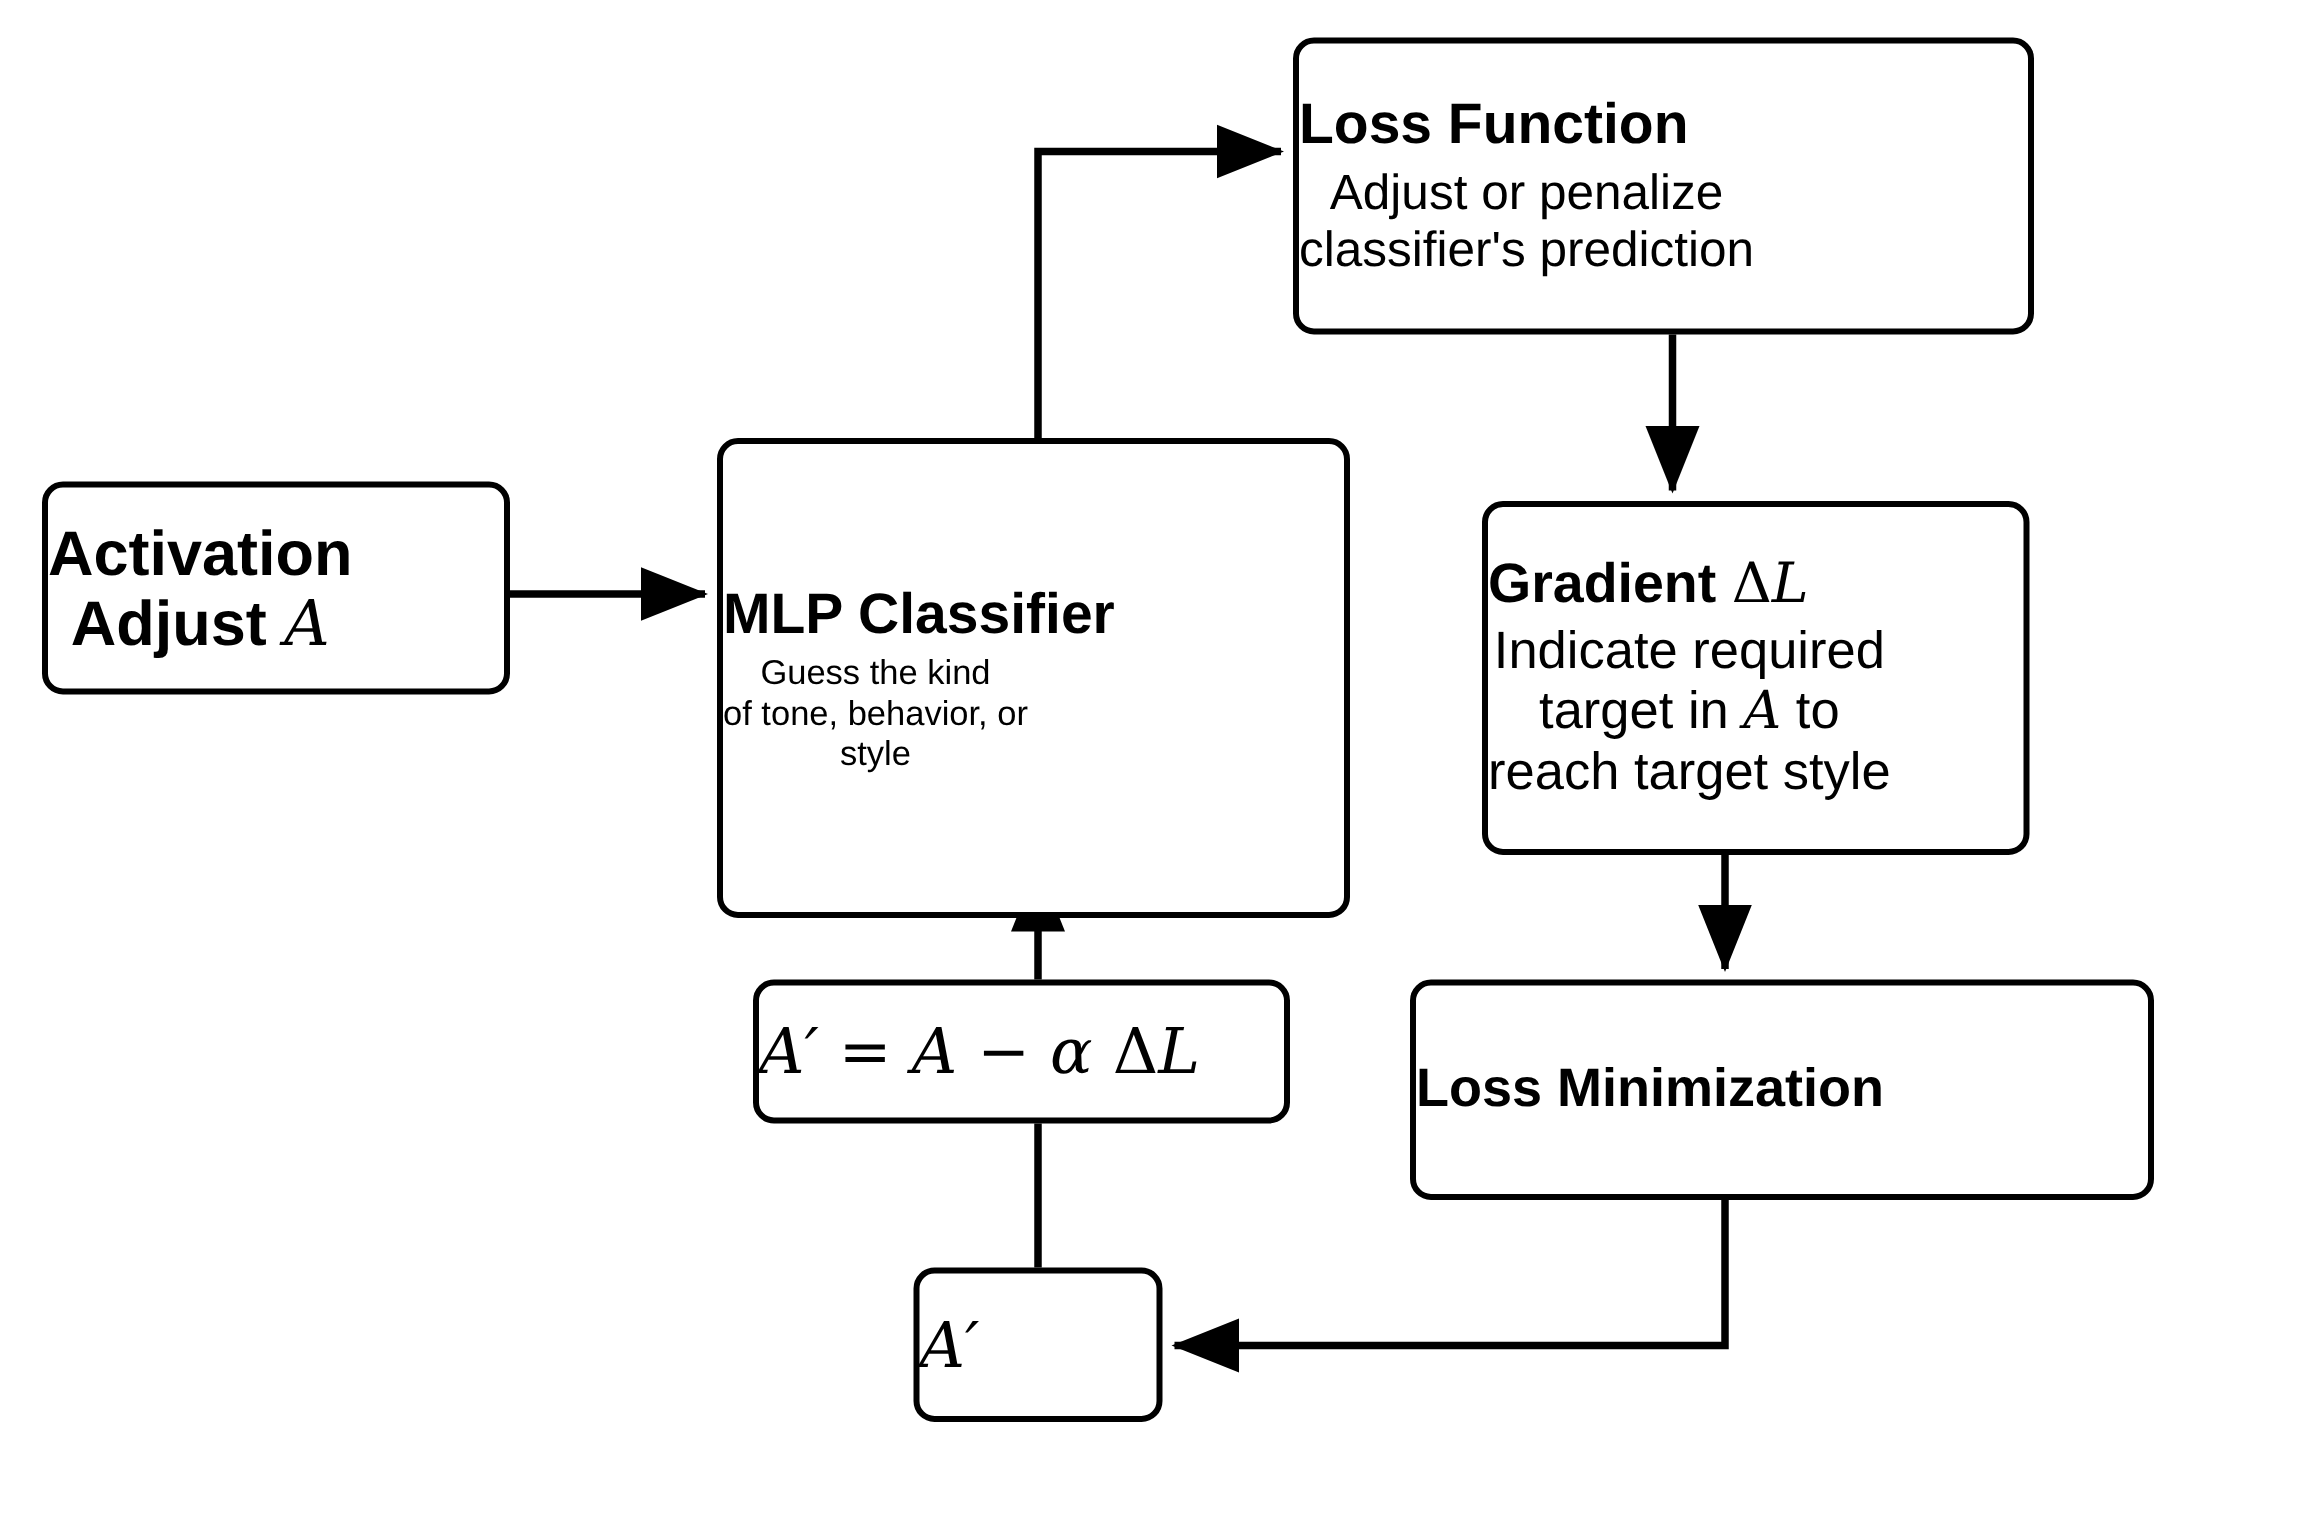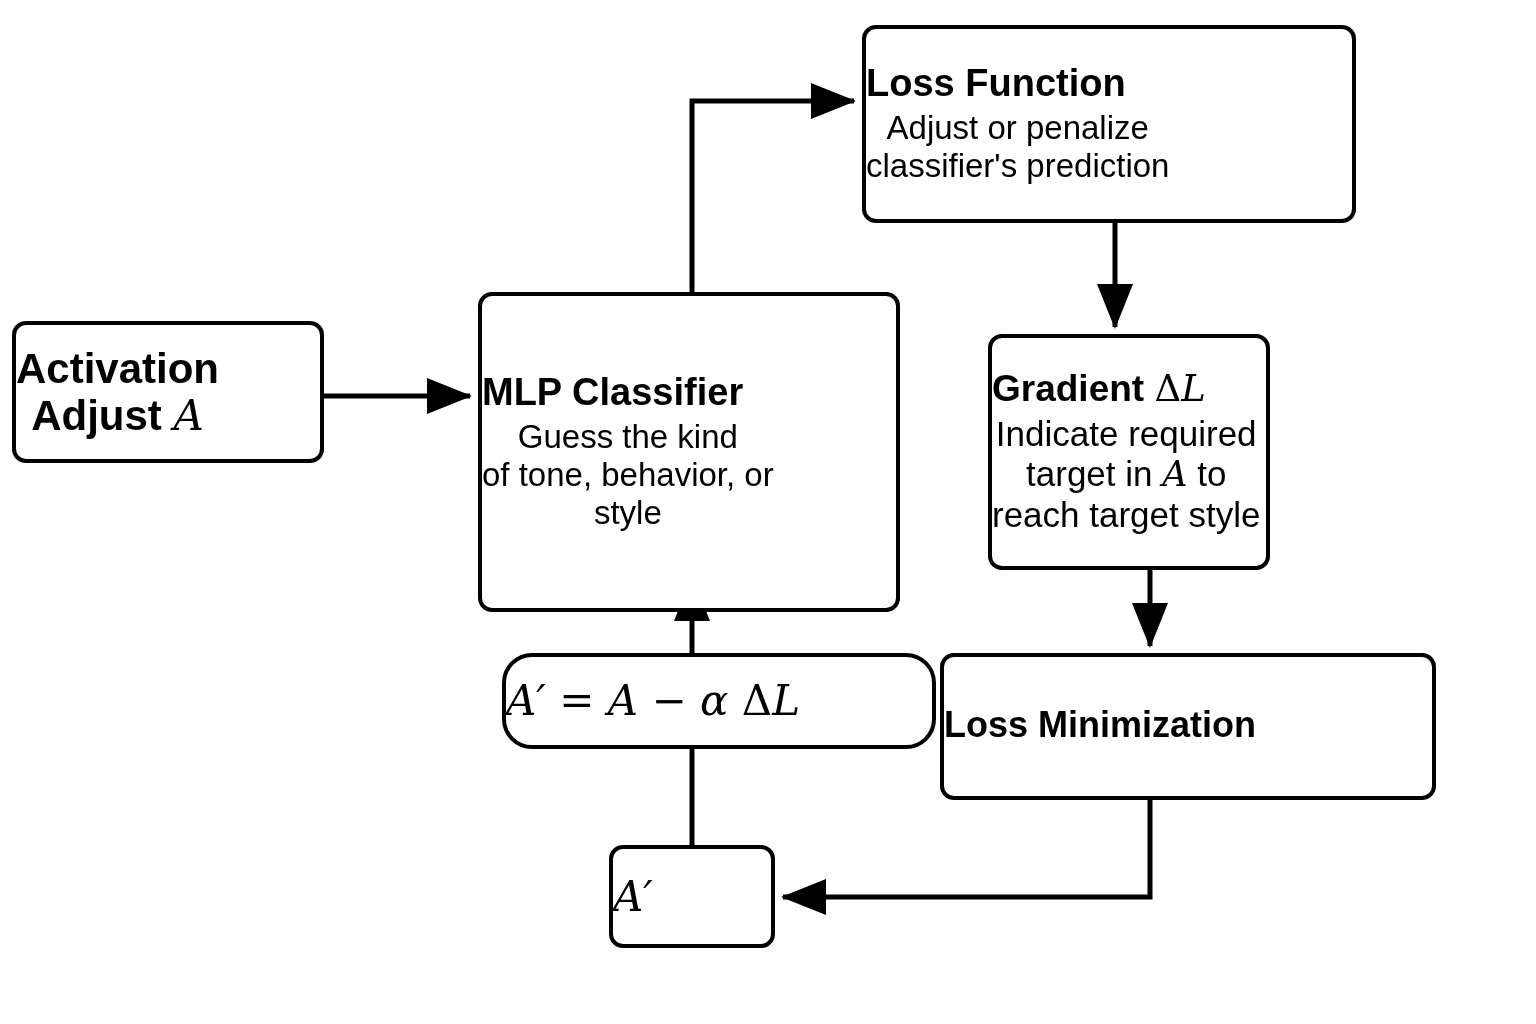--- a/index.html
+++ b/index.html
@@ -45,50 +45,50 @@
     font-weight: normal;
   }
   .mup {
     font-family: "DejaVu Serif", "Liberation Serif", serif;
     font-style: normal;
     font-weight: normal;
   }
 
   
   #node-activation {
-    left: 12px; top: 321px; width: 312px; height: 142px;
+    left: 28px; top: 321px; width: 312px; height: 142px;
   }
   #node-activation .title { font-size: 42px; }
 
   #node-mlp {
     left: 478px; top: 292px; width: 422px; height: 320px;
   }
   #node-mlp .title { font-size: 38px; margin-bottom: 4px; }
-  #node-mlp .desc  { font-size: 33px; }
+  #node-mlp .desc  { font-size: 23px; }
 
   #node-loss {
     left: 862px; top: 25px; width: 494px; height: 198px;
   }
   #node-loss .title { font-size: 38px; margin-bottom: 4px; }
   #node-loss .desc  { font-size: 33px; }
 
   #node-gradient {
-    left: 988px; top: 334px; width: 282px; height: 236px;
+    left: 988px; top: 334px; width: 365px; height: 236px;
   }
   #node-gradient .title { font-size: 37px; margin-bottom: 4px; }
   #node-gradient .desc  { font-size: 35px; }
 
   #node-minimization {
     left: 940px; top: 653px; width: 496px; height: 147px;
   }
   #node-minimization .title { font-size: 36px; margin-bottom: 2px; }
   #node-minimization .desc  { font-size: 30px; }
 
   #node-formula {
-    left: 502px; top: 653px; width: 434px; height: 96px; border-radius: 30px;
+    left: 502px; top: 653px; width: 358px; height: 96px;
   }
   #node-formula .title { font-size: 42px; }
 
   #node-aprime {
     left: 609px; top: 845px; width: 166px; height: 103px;
   }
   #node-aprime .title { font-size: 42px; }
 
   
   #wires {

